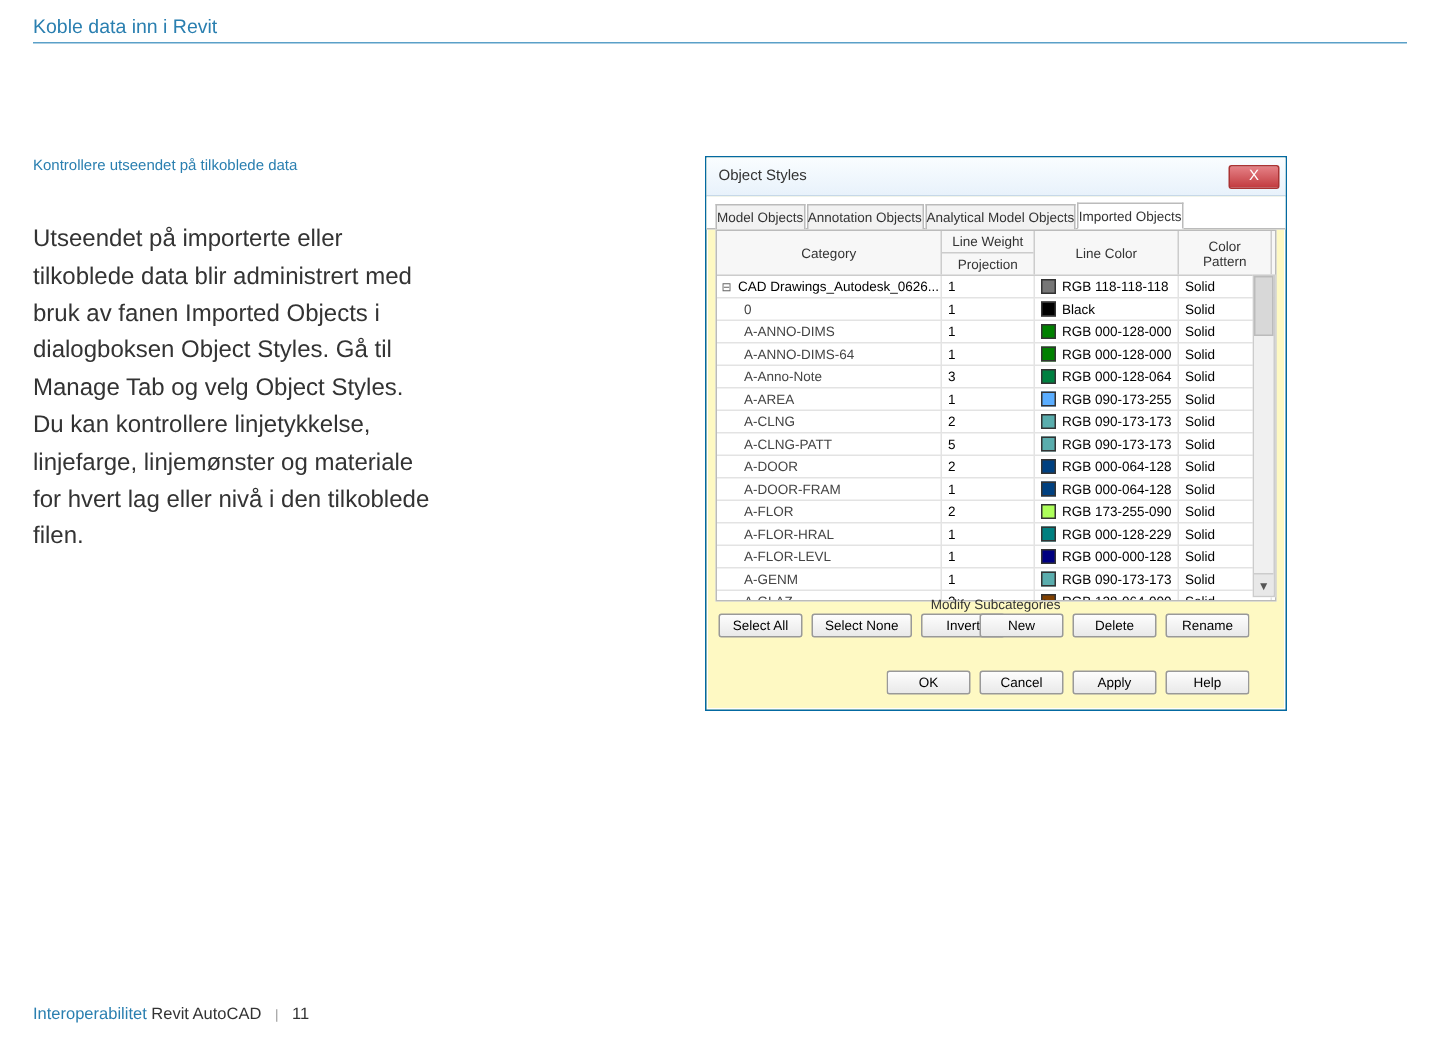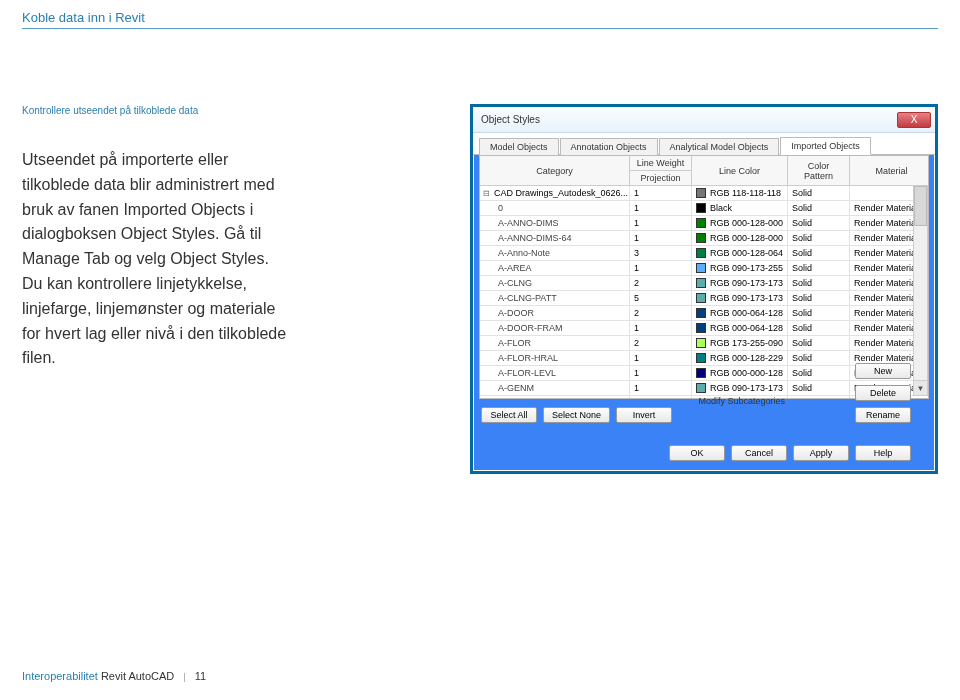--- a/index.html
+++ b/index.html
@@ -9,38 +9,38 @@
   .header-title { position: absolute; top: 10px; left: 22px; color: #2a7fb0; font-size: 13px; font-weight: 400; }
   .heading { position: absolute; top: 104px; left: 22px; color: #2a7fb0; font-size: 10px; font-weight: 400; width: 240px; line-height: 1.3; }
   .bodytext { position: absolute; top: 148px; left: 22px; width: 270px; color: #333; font-size: 16px; line-height: 1.55; }
   .footer { position: absolute; bottom: 18px; left: 22px; color: #2a7fb0; font-size: 11px; }
   .footer .dark { color: #333; }
   .footer .sep { color: #999; margin: 0 6px; font-size: 9px; }
   .footer .pgn { color: #333; }
 
   
   .dlg {
-    position: absolute; top: 104px; left: 470px; width: 468px; height: 370px;
-    border: 3px solid #0369a1; background: #3b82f6; font-size: 9px;
+    position: absolute; top: 104px; left: 470px; width: 388px; height: 370px;
+    border: 1px solid #0369a1; background: #fef9c3; font-size: 9px;
     box-shadow: inset 0 0 0 1px #fff;
   }
   .dlg-titlebar {
     height: 26px; background: linear-gradient(#fafdff,#e8f2fb);
     border-bottom: 1px solid #c6d8e8; display: flex; align-items: center; padding: 0 4px 0 8px;
     justify-content: space-between;
   }
   .dlg-title { color: #333; font-size: 10px; }
   .dlg-close {
     width: 34px; height: 16px; background: linear-gradient(#e58186,#c23b3f);
     border: 1px solid #a33; border-radius: 2px; display:flex; align-items:center; justify-content:center;
     color:#fff; font-size:10px; line-height:1; cursor:pointer;
   }
   .tabstrip { height: 22px; background: #fff; display: flex; align-items: flex-end; padding-left: 6px; gap: 0; border-bottom: 1px solid #bbb;}
   .tab {
-    padding: 3px 10px; font-size: 9px; border: 1px solid #bbb; border-bottom: none; background: #f2f2f2; color: #333;
+    padding: 3px 0; font-size: 9px; border: 1px solid #bbb; border-bottom: none; background: #f2f2f2; color: #333;
     margin-right: 1px; position: relative; top: 1px; cursor:pointer;
   }
   .tab.active { background: #fff; border-bottom: 1px solid #fff; }
   .gridwrap { position: absolute; top: 48px; left: 6px; right: 6px; bottom: 72px; border: 1px solid #bbb; background:#fff; overflow:hidden;}
   .gridhead { display: grid; grid-template-columns: 150px 62px 96px 62px 84px; background: #f7f7f7; border-bottom:1px solid #ccc; }
   .gh { border-right: 1px solid #ccc; font-size: 9px; color:#333; padding: 4px 4px; text-align: center; }
   .ghcat { display:flex; align-items:center; justify-content:center; }
   .ghlw { display:flex; flex-direction:column; align-items:stretch; padding:0;}
   .ghlw .sub { border-bottom:1px solid #ccc; padding:2px 0; text-align:center;}
   .ghlw .sub:last-child { border-bottom:none;}
@@ -53,21 +53,21 @@
   .tree { position:absolute; left:3px; color:#666; font-size:8px; }
   .scrollbar { position:absolute; right:7px; top:78px; bottom:75px; width:15px; background:#f0f0f0; border:1px solid #ccc;}
   .scrollbar .thumb { position:absolute; top:0; left:0; right:0; height:40px; background:#d8d8d8; border:1px solid #bbb;}
   .scrollbar .arr { height:15px; background:#e8e8e8; display:flex; align-items:center; justify-content:center; font-size:8px; color:#555;}
   .scrollbar .arr.up { position:absolute; top:0; left:0; right:0; border-bottom:1px solid #ccc;}
   .scrollbar .arr.dn { position:absolute; bottom:0; left:0; right:0; border-top:1px solid #ccc;}
 
   .btnrow { position:absolute; display:flex; gap:6px; }
   .winbtn { font-size:9px; padding:2px 8px; border:1px solid #999; background:linear-gradient(#fdfdfd,#e9e9e9); border-radius:2px; cursor:pointer; min-width:56px; text-align:center; }
   .row-sel { bottom:48px; left:8px; }
-  .row-sub { bottom:48px; right:24px;flex-direction:column; }
+  .row-sub { bottom:48px; right:24px; }
   .row-ok  { bottom:10px; right:24px; }
   .subcat-label { position:absolute; bottom:65px; right:150px; font-size:9px; color:#333;}
 </style>
 </head>
 <body>
 
 <div class="page">
   <div class="header-title">Koble data inn i Revit</div>
   <div class="header-rule"></div>
 

